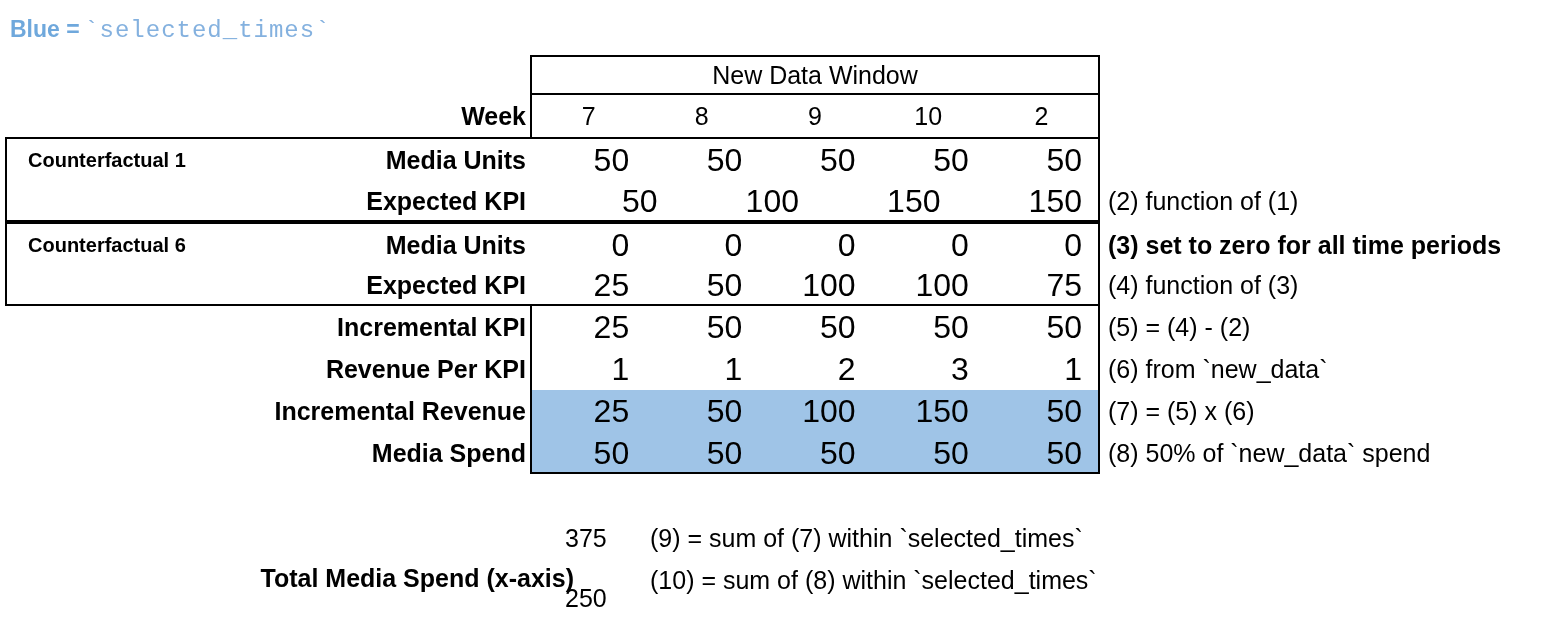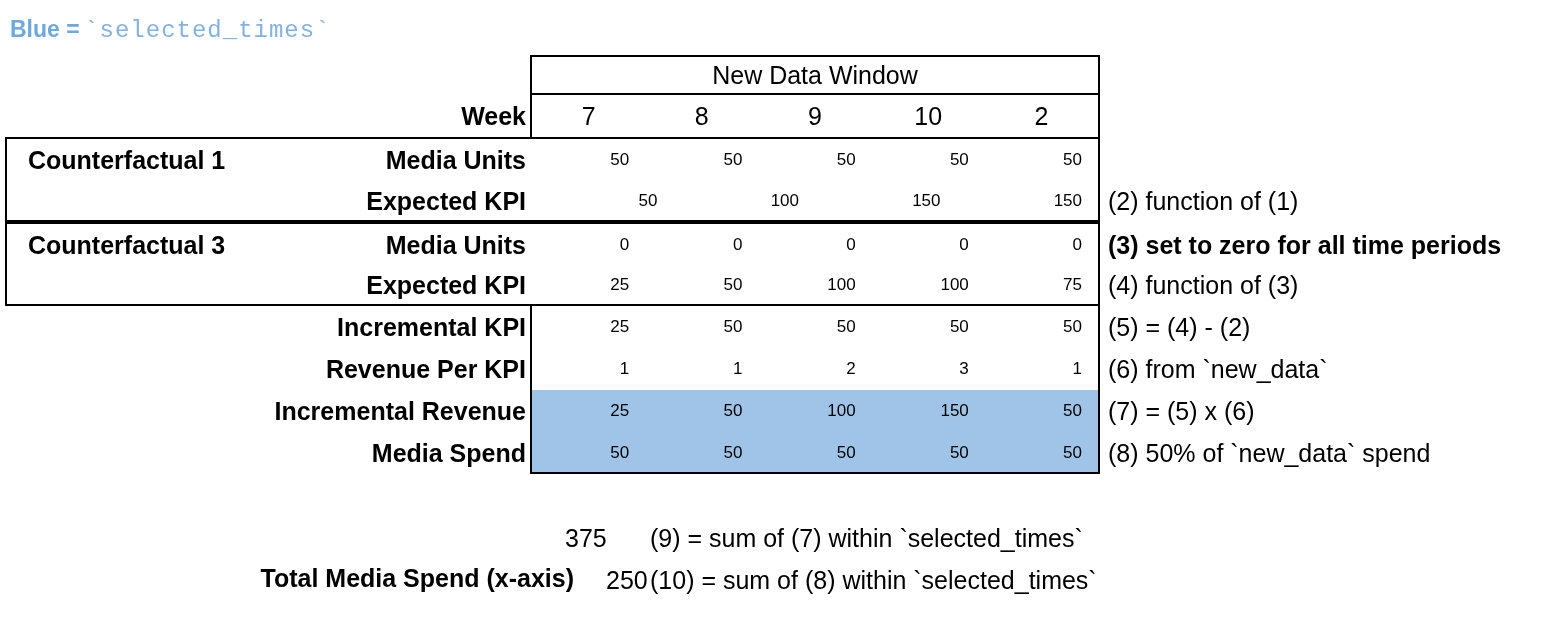--- a/index.html
+++ b/index.html
@@ -20,25 +20,25 @@
   .week-row{left:530px;top:95px;width:570px;height:42px;box-sizing:border-box;
        border-left:2px solid #000;border-right:2px solid #000;display:flex;}
   .wcell{flex:1;text-align:center;line-height:42px;font-size:25px;}
   .cfbox{left:5px;width:1095px;border:2px solid #000;box-sizing:border-box;background:transparent;}
   .cf1{top:137px;height:85px;}
   .cf0{top:222px;height:84px;}
   .lowerbox{left:530px;top:306px;width:570px;height:168px;box-sizing:border-box;
        border-left:2px solid #000;border-right:2px solid #000;border-bottom:2px solid #000;}
   .bluefill{left:532px;top:390px;width:566px;height:82px;}
   
-  .cfl{left:28px;height:43px;line-height:43px;font-weight:bold;font-size:25px;white-space:nowrap;}
+  .cfl{left:28px;height:43px;line-height:43px;font-weight:bold;font-size:20px;white-space:nowrap;}
   .rlabel{left:0;width:526px;height:42px;line-height:42px;text-align:right;font-weight:bold;
        font-size:25px;white-space:nowrap;}
   .vrow{left:532px;width:566px;height:42px;display:flex;}
-  .vcell{flex:1;text-align:right;line-height:42px;font-size:17px;padding-right:16px;box-sizing:border-box;}
+  .vcell{flex:1;text-align:right;line-height:42px;font-size:32px;padding-right:16px;box-sizing:border-box;}
   .ann{left:1108px;height:42px;line-height:42px;font-size:25px;white-space:nowrap;}
   .ann.b{font-weight:bold;}
   
   .tlabel{left:0;width:526px;height:36px;line-height:36px;text-align:right;font-weight:bold;
        font-size:25px;white-space:nowrap;}
   .tvalue{left:565px;height:36px;line-height:36px;font-size:25px;}
   .tann{left:650px;height:36px;line-height:36px;font-size:25px;white-space:nowrap;}
 </style>
 </head>
 <body>
@@ -61,21 +61,21 @@
     <div class="wcell">8</div>
     <div class="wcell">9</div>
     <div class="wcell">10</div>
     <div class="wcell">2</div>
   </div>
   <div class="abs cfbox cf1"></div>
   <div class="abs cfbox cf0"></div>
   <div class="abs lowerbox"></div>
 
   <div class="abs cfl" style="top:139px;">Counterfactual 1</div>
-  <div class="abs cfl" style="top:224px;">Counterfactual 3</div>
+  <div class="abs cfl" style="top:224px;">Counterfactual 6</div>
 
   <div class="abs rlabel" style="top:139px;">Media Units</div>
   <div class="abs vrow" style="top:139px;">
     <div class="vcell">50</div>
     <div class="vcell">50</div>
     <div class="vcell">50</div>
     <div class="vcell">50</div>
     <div class="vcell">50</div>
   </div>
 
@@ -145,16 +145,16 @@
     <div class="vcell">50</div>
     <div class="vcell">50</div>
     <div class="vcell">50</div>
   </div>
   <div class="abs ann" style="top:432px;">(8) 50% of `new_data` spend</div>
 
   <div class="abs tvalue" style="top:520px;">375</div>
   <div class="abs tann" style="top:520px;">(9) = sum of (7) within `selected_times`</div>
 
   <div class="abs tlabel" style="top:560px;margin-left:48px;">Total Media Spend (x-axis)</div>
-  <div class="abs tvalue" style="top:562px;margin-left:41px;">250</div>
+  <div class="abs tvalue" style="top:580px;">250</div>
   <div class="abs tann" style="top:562px;">(10) = sum of (8) within `selected_times`</div>
 
 </div>
 
 </body></html>

